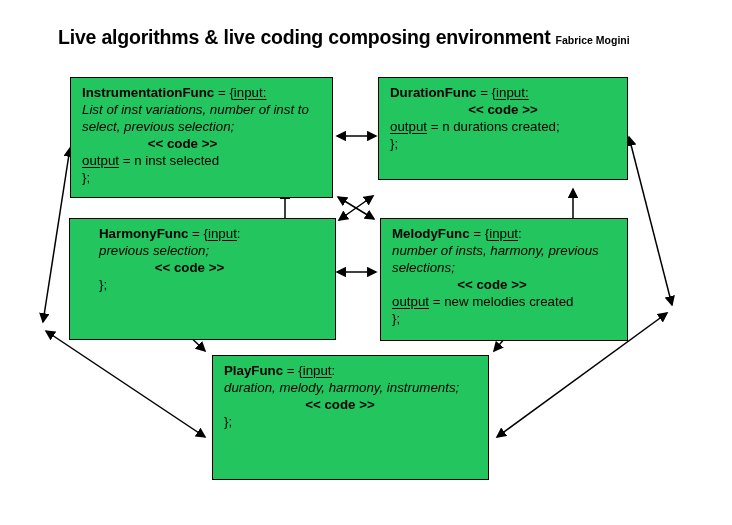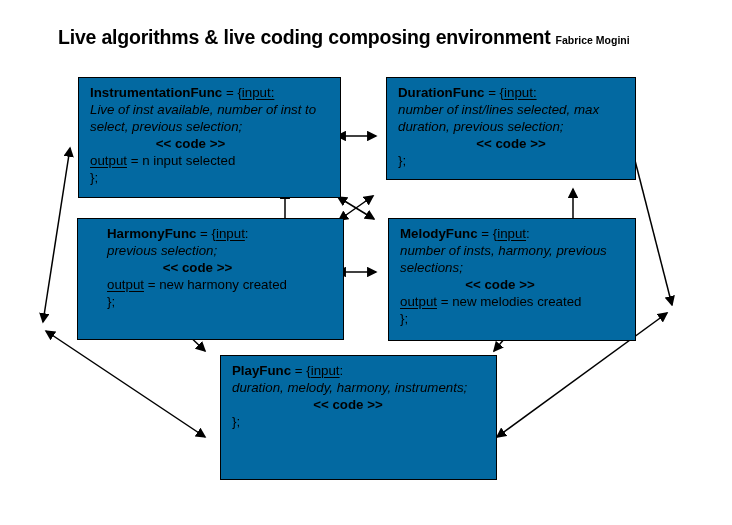--- a/index.html
+++ b/index.html
@@ -30,27 +30,26 @@
   }
   #author-label {
     font-size: 10.5px;
     font-weight: bold;
     color: #000;
     margin-left: 5px;
   }
   .fbox {
     position: absolute;
     border: 1.5px solid #000;
-    background: #0369a1;
+    background: #22c55e;
     box-sizing: border-box;
     padding: 6px 11px 4px 11px;
     font-size: 13.3px;
     line-height: 17px;
     color: #000;
-    margin-left: 8px;
   }
   .fbox .fname { font-weight: bold; }
   .fbox .params { font-style: italic; }
   .fbox .code { font-weight: bold; text-align: center; }
   .fbox u { text-underline-offset: 2px; }
   #box-instrumentation { left: 70px;  top: 77px;  width: 263px; height: 121px; }
   #box-duration        { left: 378px; top: 77px;  width: 250px; height: 103px; }
   #box-harmony         { left: 69px;  top: 218px; width: 267px; height: 122px; padding-left: 29px; }
   #box-melody          { left: 380px; top: 218px; width: 248px; height: 123px; }
   #box-play            { left: 212px; top: 355px; width: 277px; height: 125px; padding-right: 22px; }
@@ -92,38 +91,37 @@
         <line x1="46" y1="331" x2="205" y2="437" stroke="#000000" stroke-width="1.5" marker-start="url(#ah)" marker-end="url(#ah)"></line>
         <line x1="183" y1="330" x2="205" y2="351" stroke="#000000" stroke-width="1.5" marker-start="url(#ah)" marker-end="url(#ah)"></line>
         <line x1="511" y1="331" x2="494" y2="351" stroke="#000000" stroke-width="1.5" marker-start="url(#ah)" marker-end="url(#ah)"></line>
         <line x1="629" y1="137" x2="672" y2="305" stroke="#000000" stroke-width="1.5" marker-start="url(#ah)" marker-end="url(#ah)"></line>
         <line x1="667" y1="313" x2="497" y2="437" stroke="#000000" stroke-width="1.5" marker-start="url(#ah)" marker-end="url(#ah)"></line>
       </g>
   </svg>
 
   <div class="fbox" id="box-instrumentation">
     <div><span class="fname">InstrumentationFunc</span><span> = {</span><u>input:</u></div>
-    <div class="params">Live of inst available, number of inst to select, previous selection;</div>
+    <div class="params">List of inst variations, number of inst to select, previous selection;</div>
     <div class="code">&lt;&lt; code &gt;&gt;</div>
-    <div><u>output</u><span> = n input selected</span></div>
+    <div><u>output</u><span> = n inst selected</span></div>
     <div>};</div>
   </div>
 
   <div class="fbox" id="box-duration">
     <div><span class="fname">DurationFunc</span><span> = {</span><u>input:</u></div>
-    <div class="params">number of inst/lines selected, max duration, previous selection;</div>
     <div class="code">&lt;&lt; code &gt;&gt;</div>
+    <div><u>output</u><span> = n durations created;</span></div>
     <div>};</div>
   </div>
 
   <div class="fbox" id="box-harmony">
     <div><span class="fname">HarmonyFunc</span><span> = {</span><u>input</u><span>:</span></div>
     <div class="params">previous selection;</div>
     <div class="code">&lt;&lt; code &gt;&gt;</div>
-    <div><u>output</u><span> = new harmony created</span></div>
     <div>};</div>
   </div>
 
   <div class="fbox" id="box-melody">
     <div><span class="fname">MelodyFunc</span><span> = {</span><u>input</u><span>:</span></div>
     <div class="params">number of insts, harmony, previous selections;</div>
     <div class="code">&lt;&lt; code &gt;&gt;</div>
     <div><u>output</u><span> = new melodies created</span></div>
     <div>};</div>
   </div>

